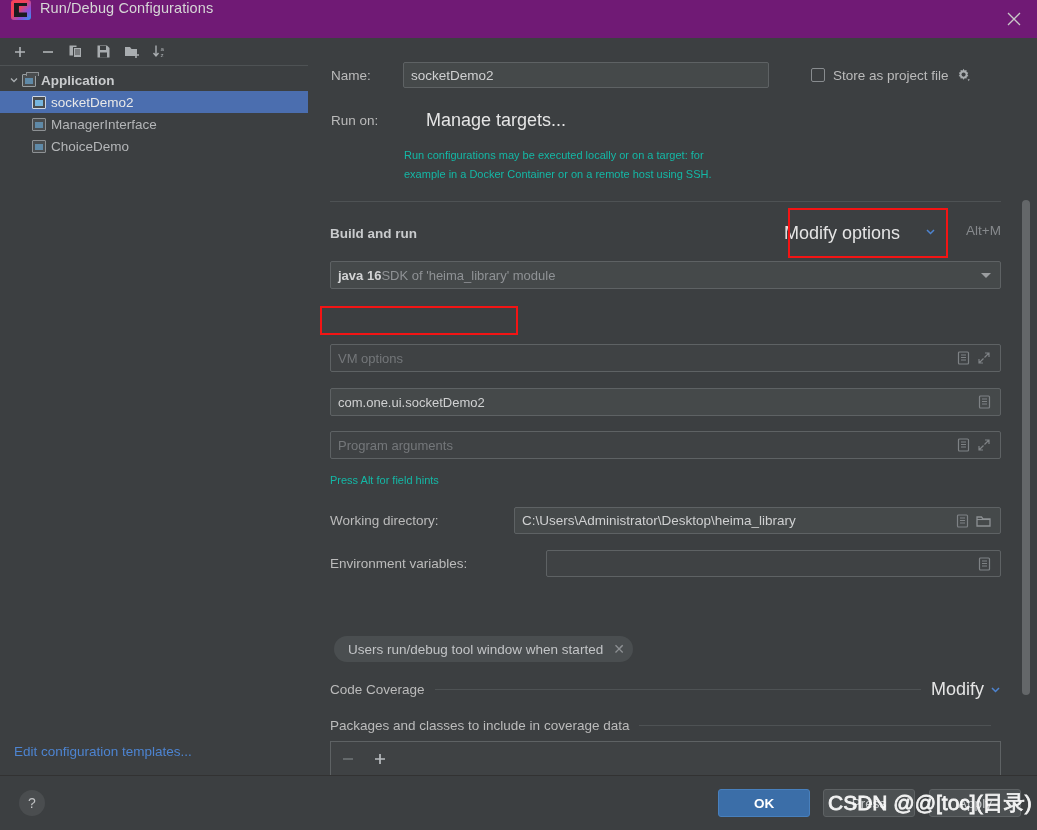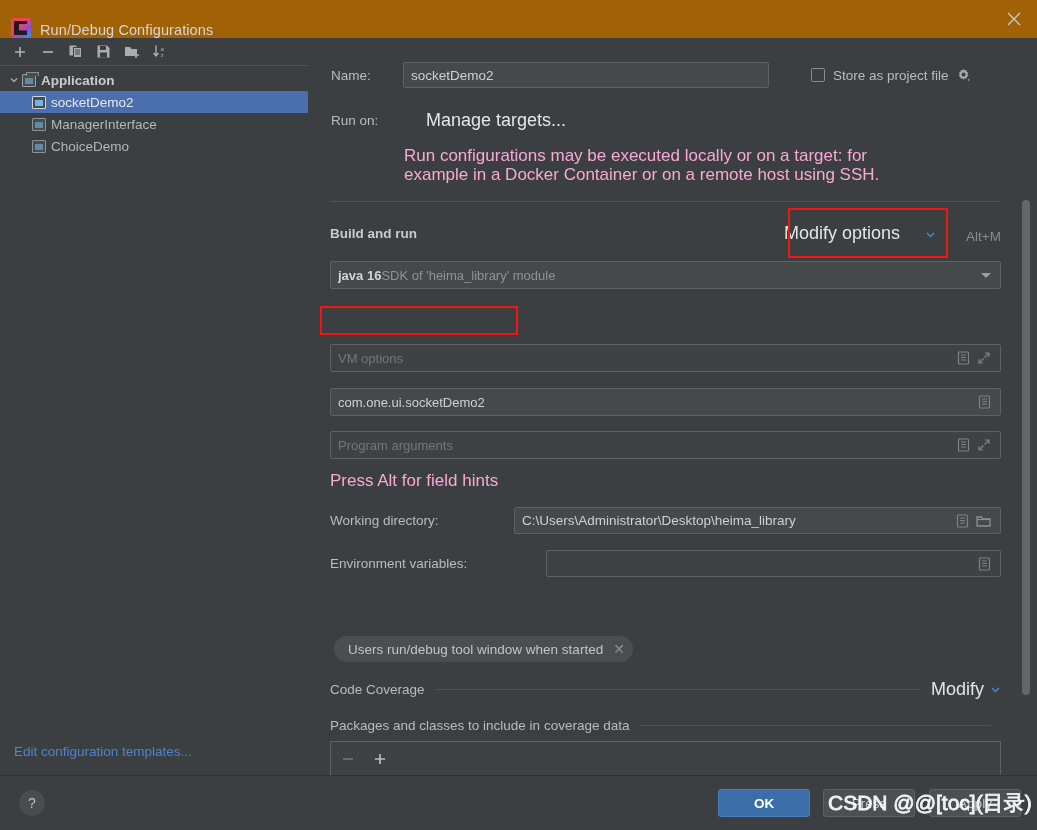--- a/index.html
+++ b/index.html
@@ -12,22 +12,22 @@
   .app {
     position: relative;
     width: 1037px; height: 830px;
     background: #3c3f41;
     color: #bbbbbb;
   }
 
   
   .titlebar {
     position: absolute; left: 0; top: 0; width: 1037px; height: 38px;
-    background: #a16207;
-    display: flex; align-items: flex-end;
+    background: #701a75;
+    display: flex; align-items: flex-start;
   }
   .title-icon {
     width: 20px; height: 20px; margin-left: 11px; margin-right: 9px;
     border-radius: 3px; position: relative; overflow: hidden;
     background: linear-gradient(135deg,#f2425a 0%,#f2425a 40%,#8a4fd8 70%,#2b9cf0 100%);
     flex: 0 0 auto;
   }
   .title-icon:after {
     content: ""; position: absolute; left: 3px; top: 3px; width: 13px; height: 14px;
     background: #1b1b20;
@@ -124,21 +124,21 @@
     display: inline-flex; align-items: center; height: 26px; padding: 0 8px 0 14px;
     background: #4a4e50; border-radius: 13px; color: #c2c4c6; font-size: 13.5px;
   }
   .tag .x { margin-left: 10px; color: #8d9093; font-size: 14px; }
 
   .checkbox {
     width: 14px; height: 14px; border: 1px solid #888c8f; border-radius: 2px;
     background: #3c3f41; flex: 0 0 auto;
   }
 
-  .desc { color: #f9a8d4; font-size: 17px; line-height: 19px; }
+  .desc { color: #14b8a6; font-size: 11px; line-height: 19px; }
 
   .scroll-track {
     position: absolute; right: 7px; top: 162px; width: 8px; height: 580px;
   }
   .scroll-thumb {
     position: absolute; right: 0; top: 0; width: 8px; height: 495px;
     background: #646769; border-radius: 4px;
   }
 
   
@@ -287,21 +287,21 @@
 
     <div style="position:absolute; left:96px; top:108px; width:600px;">
       <div class="desc">Run configurations may be executed locally or on a target: for</div>
       <div class="desc">example in a Docker Container or on a remote host using SSH.</div>
     </div>
 
     <div style="position:absolute; left:22px; top:163px; width:671px; height:1px; background:#4e5254;"></div>
 
     <div class="row" style="position:absolute; left:22px; top:185px; width:671px;">
       <div class="label" style="font-weight:bold; color:#c9cbcd;">Build and run</div>
-      <div style="margin-left:auto; display:flex; align-items:flex-end; gap:25px;">
+      <div style="margin-left:auto; display:flex; align-items:flex-start; gap:25px;">
         <span class="link">Modify options</span>
         <span>
           <svg width="11" height="11" viewBox="0 0 11 11">
               <path d="M2 4 L5.5 7.5 L9 4" stroke="#4d84d1" stroke-width="1.5" fill="none"></path>
             </svg>
         </span>
         <span class="label" style="color:#86898c; margin-left:5px;">Alt+M</span>
       </div>
     </div>
 

